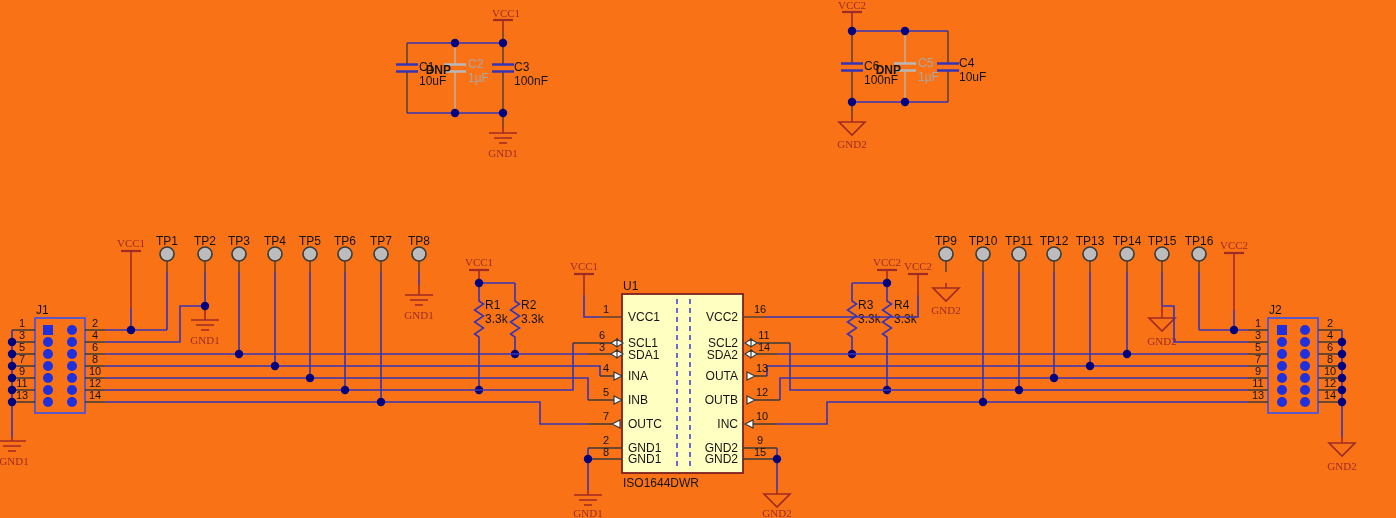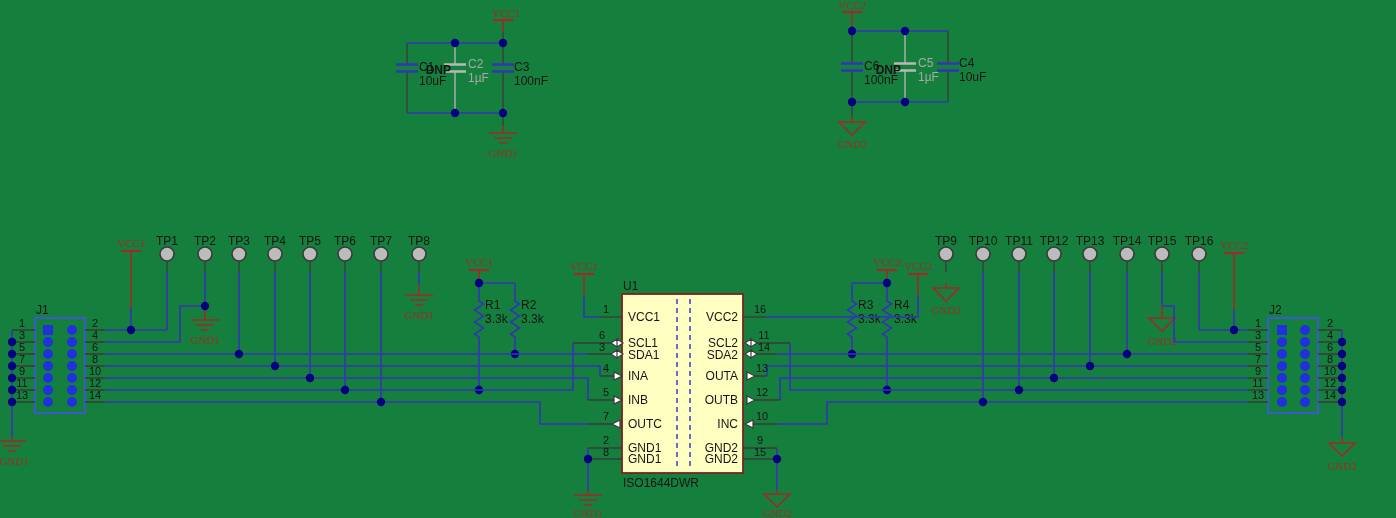--- a/index.html
+++ b/index.html
@@ -1,16 +1,16 @@
 <!DOCTYPE html>
 <html><head>
 <meta charset="utf-8">
 <style>
   html,body{margin:0;padding:0;background:#fff;}
-  #canvas{position:relative;width:1396px;height:518px;background:#15803d;overflow:hidden;}
+  #canvas{position:relative;width:1396px;height:518px;background:#f97316;overflow:hidden;}
   svg{display:block;}
   text{font-family:"Liberation Sans",sans-serif;fill:#141414;}
   .t12{font-size:12px;}
   .t11{font-size:11px;}
   .pw{font-family:"Liberation Serif",serif;font-size:11px;fill:#9E2B25;}
   .gtx{fill:#A8A8A8;}
   .w{stroke:#3434B8;stroke-width:1.6;fill:none;}
   .k{stroke:#3A3A3A;stroke-width:1.3;fill:none;}
   .r{stroke:#9E2B25;stroke-width:1.6;fill:none;}
   .rb{stroke:#9E2B25;stroke-width:2.2;fill:none;}

